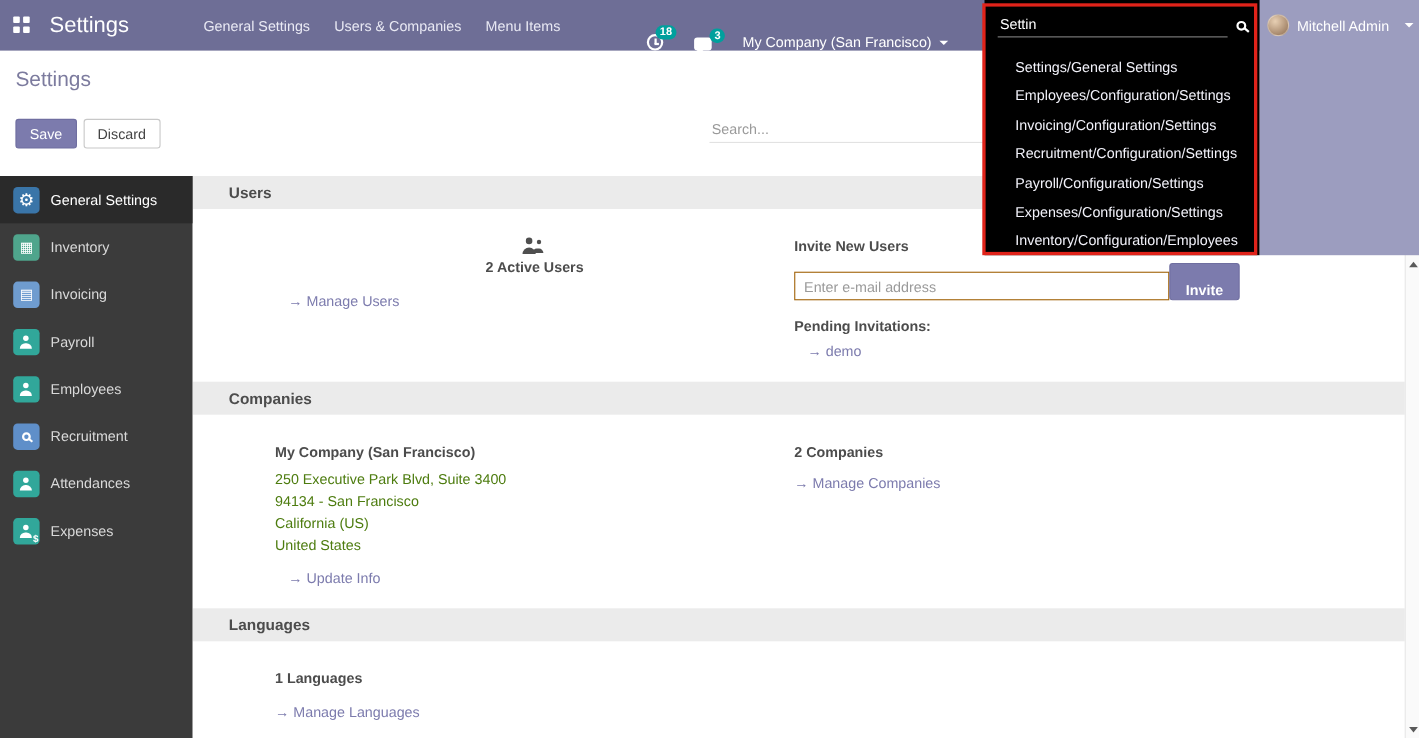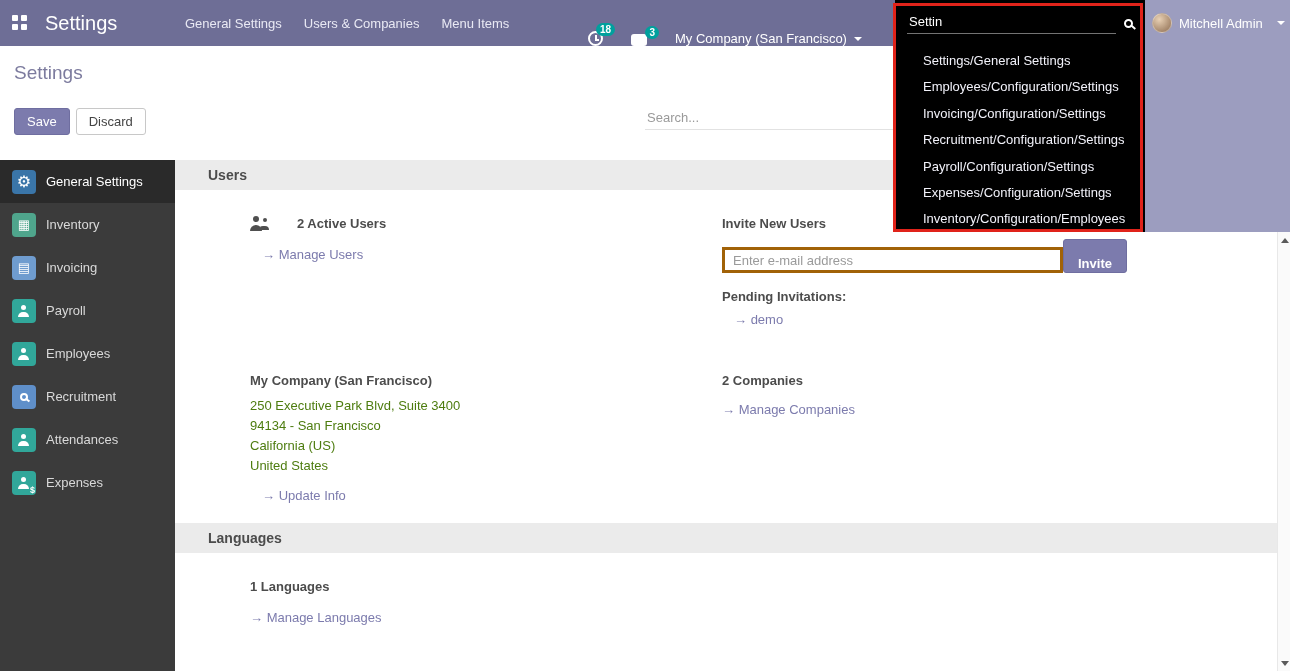--- a/index.html
+++ b/index.html
@@ -80,30 +80,30 @@
   .mag::after{content:"";position:absolute;width:5px;height:2px;background:#fff;right:-4px;bottom:-2px;transform:rotate(40deg);}
 
   
   .content{position:absolute;left:175px;top:160px;width:1103px;height:511px;background:#fff;overflow:hidden;z-index:0;}
   .section-band{height:30px;background:#ebebeb;display:flex;align-items:center;padding-left:33px;
     font-weight:bold;font-size:14px;color:#4c4c4c;}
   .section-body{display:flex;padding:26px 30px 20px 75px;}
   .col-left{width:472px;flex:none;}
   .col-right{flex:1;}
   .bold-label{font-weight:bold;color:#4c4c4c;}
-  .inline-label{display:flex;align-items:center;gap:25px;color:#4f4f4f;}
+  .inline-label{display:flex;align-items:center;gap:4px;color:#4f4f4f;flex-direction:column;}
   .group-icon{position:relative;width:22px;height:15px;color:#4f4f4f;display:inline-block;}
   .group-icon::before{content:"";position:absolute;left:3px;top:0;width:6px;height:6px;border-radius:50%;
     background:currentColor;box-shadow:9px 1px 0 -1px currentColor;}
   .group-icon::after{content:"";position:absolute;left:0;bottom:0;width:12px;height:6px;border-radius:6px 6px 0 0;
     background:currentColor;box-shadow:8px 0 0 -1px currentColor;}
   .o-link{color:#7c7bad;cursor:pointer;text-decoration:none;display:inline-block;}
   .o-link::before{content:"\2192\00a0";font-weight:bold;}
   .invite-row{display:flex;align-items:flex-end;margin-top:8px;}
-  .invite-input{width:341px;height:26px;border:3px solid #a16207;padding:0 8px;font-family:inherit;
+  .invite-input{width:341px;height:26px;border:1px solid #a16207;padding:0 8px;font-family:inherit;
     font-size:13px;color:#4d7c0f;outline:none;}
   .invite-input::placeholder{color:#9a9a9a;}
   .btn-invite{height:30px;padding:16px 14px;background:#7c7bad;border:1px solid #6f6ea0;color:#fff;
     border-radius:3px;font-family:inherit;font-size:13px;font-weight:bold;cursor:pointer;position:relative;top:0;}
   .addr{margin-top:8px;color:#4d7c0f;line-height:20px;}
   .mt8{margin-top:8px;}.mt12{margin-top:12px;}.mt14{margin-top:14px;}.mt16{margin-top:16px;}
   .indent{margin-left:12px;}
 
   
   .scrollbar{position:absolute;left:1277px;top:160px;width:13px;height:511px;background:#fafafa;
@@ -245,20 +245,21 @@
           <input class="invite-input" placeholder="Enter e-mail address" style="">
           <button class="btn-invite">Invite</button>
         </div>
         <div class="bold-label mt16">Pending Invitations:</div>
         <div class="mt8 indent">
           <a class="o-link" style="text-decoration:none">demo</a>
         </div>
       </div>
     </div>
 
+    <div class="section-band">Companies</div>
     <div class="section-body">
       <div class="col-left">
         <div class="bold-label">My Company (San Francisco)</div>
         <div class="addr">
           <div>250 Executive Park Blvd, Suite 3400</div>
           <div>94134 - San Francisco</div>
           <div>California (US)</div>
           <div>United States</div>
         </div>
         <div class="mt12 indent">

